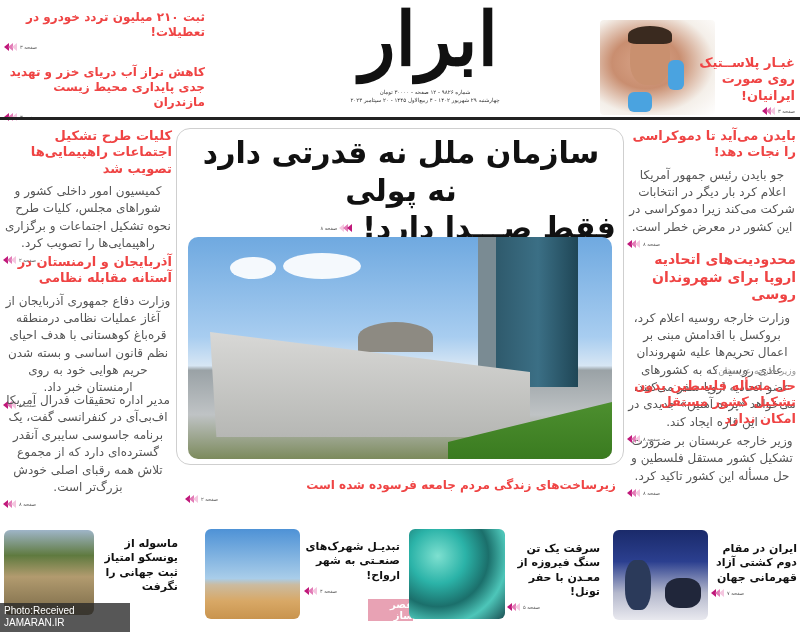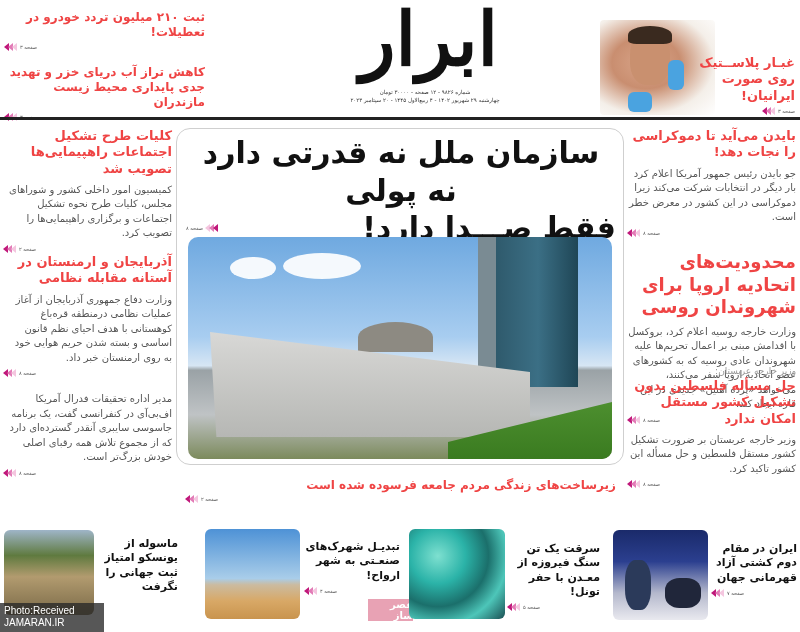--- a/index.html
+++ b/index.html
@@ -1,21 +1,21 @@
 <!DOCTYPE html>
 <html><head>
 <meta charset="utf-8">
 <style>
   * { box-sizing: border-box; margin: 0; padding: 0; }
   html, body { width: 800px; height: 632px; overflow: hidden; background: #ffffff; }
   body { font-family: "DejaVu Sans", sans-serif; color: #111; position: relative; direction: rtl; }
 
   .abs { position: absolute; }
   .hl { font-weight: 700; color: #ef4444; line-height: 1.25; text-align: right; }
-  .body-txt { font-size: 10px; color: #555; line-height: 1.45; text-align: right; }
+  .body-txt { font-size: 12px; color: #555; line-height: 1.45; text-align: center; }
   .pageref { display: flex; align-items: center; gap: 3px; font-size: 5px; color: #555; direction: rtl; }
   .chev { display: inline-flex; direction: ltr; }
   .chev span { display: inline-block; width: 0; height: 0; border-top: 4px solid transparent; border-bottom: 4px solid transparent; margin-left: -1px; }
   .chev .c1 { border-right: 5px solid #c0187a; }
   .chev .c2 { border-right: 5px solid #e27ab6; }
   .chev .c3 { border-right: 5px solid #f4c6df; }
 
   
   .masthead-logo { font-family: "DejaVu Serif", serif; font-weight: 900; font-size: 74px; color: #111; letter-spacing: -2px; line-height: 1; }
   .masthead-info { font-size: 5.5px; color: #333; text-align: center; line-height: 1.5; }
@@ -137,21 +137,21 @@
           <span class="c3"></span>
         </span>
     </div>
   </div>
 </div>
 
 <div class="abs center-panel" style="left:176px;top:128px;width:448px;height:337px;"></div>
 
 <div class="abs" style="left:186px;top:134px;width:430px;">
   <div class="main-hl">سازمان ملل نه قدرتی دارد نه پولی</div>
-  <div style="display:flex;align-items:center;justify-content:space-between;gap:10px;direction:rtl;">
+  <div style="display:flex;align-items:center;justify-content:flex-start;gap:10px;direction:rtl;">
     <div class="main-hl">فقط صـــدا دارد!</div>
     <div class="pageref">
       <span class="chev">
           <span class="c3"></span>
           <span class="c2"></span>
           <span class="c1"></span>
         </span>
       <span>صفحه ۸</span>
     </div>
   </div>
@@ -185,21 +185,21 @@
     <div class="pageref" style="justify-content:flex-end;margin-top:4px;">
       <span>صفحه ۸</span>
       <span class="chev">
           <span class="c1"></span>
           <span class="c2"></span>
           <span class="c3"></span>
         </span>
     </div>
   </div>
   <div style="height:115px;margin-top:8px;">
-    <div class="hl" style="font-size:18px;">محدودیت‌های اتحادیه اروپا برای شهروندان روسی</div>
+    <div class="hl" style="font-size:14px;">محدودیت‌های اتحادیه اروپا برای شهروندان روسی</div>
     <div class="body-txt" style="margin-top:6px;">وزارت خارجه روسیه اعلام کرد، بروکسل با اقدامش مبنی بر اعمال تحریم‌ها علیه شهروندان عادی روسیه که به کشورهای عضو اتحادیه اروپا سفر می‌کنند، می‌خواهد «پرده آهنین» جدیدی در این قاره ایجاد کند.</div>
     <div class="pageref" style="justify-content:flex-end;margin-top:4px;">
       <span>صفحه ۸</span>
       <span class="chev">
           <span class="c1"></span>
           <span class="c2"></span>
           <span class="c3"></span>
         </span>
     </div>
   </div>
@@ -215,21 +215,21 @@
           <span class="c3"></span>
         </span>
     </div>
   </div>
 </div>
 
 <div class="abs thumb t-masuleh" style="left:4px;top:530px;width:90px;height:85px;"></div>
 <div class="abs" style="left:98px;top:537px;width:80px;">
   <div class="small-hl">ماسوله از یونسکو امتیاز ثبت جهانی را نگرفت</div>
 </div>
-<div class="abs watermark" style="left:0;top:603px;width:104px;height:29px;">
+<div class="abs watermark" style="left:0;top:603px;width:130px;height:29px;">
   <div>Photo:Received</div>
   <div>JAMARAN.IR</div>
 </div>
 
 <div class="abs thumb t-desert" style="left:205px;top:529px;width:95px;height:90px;"></div>
 <div class="abs" style="left:305px;top:540px;width:95px;">
   <div class="small-hl">تبدیـل شهرک‌های صنعـتی به شهر ارواح!</div>
   <div class="pageref" style="justify-content:flex-end;margin-top:4px;">
     <span>صفحه ۴</span>
     <span class="chev">

